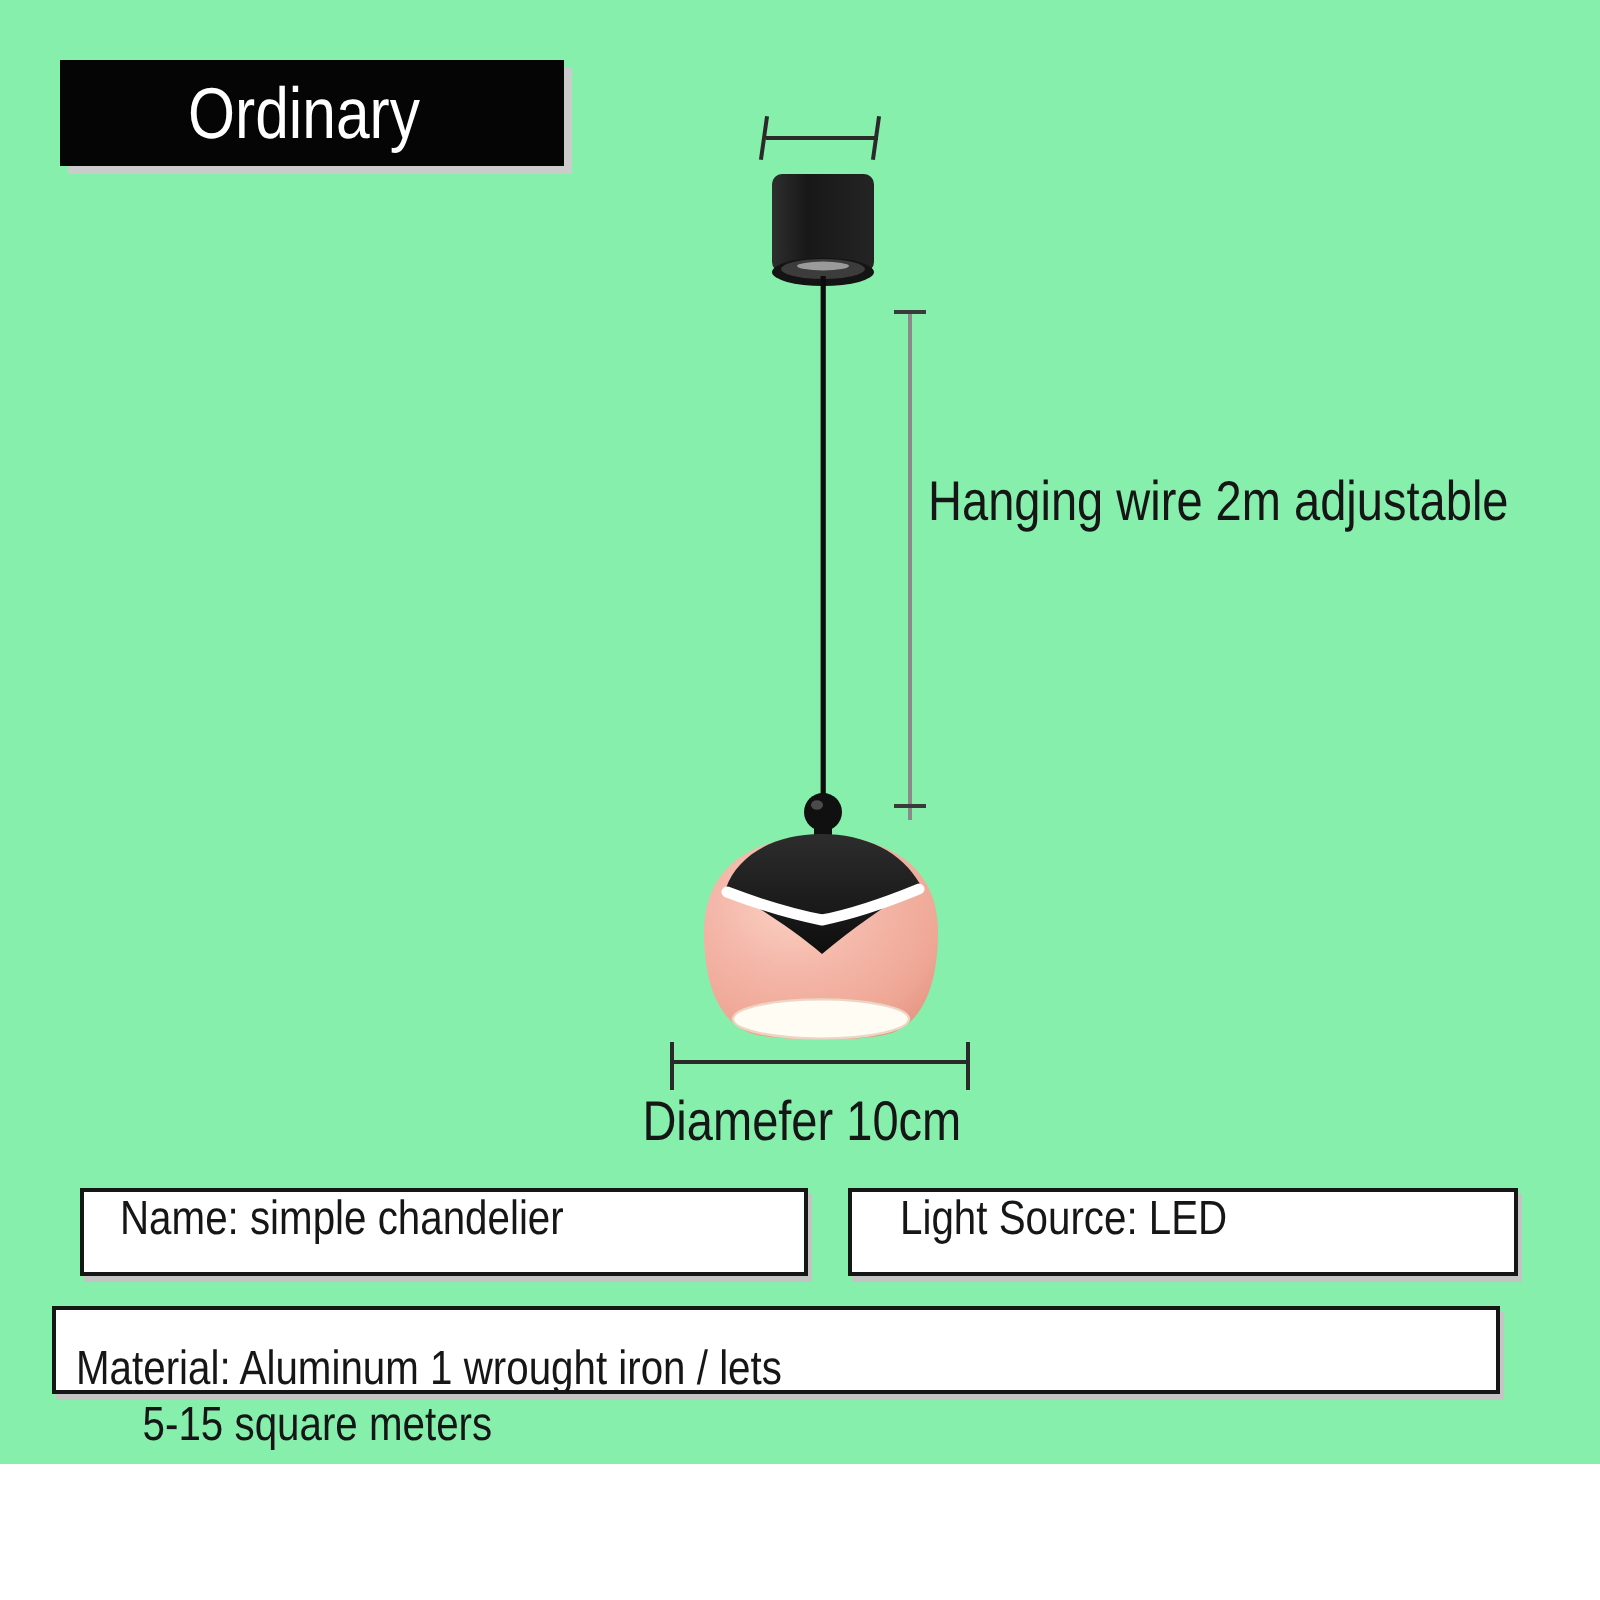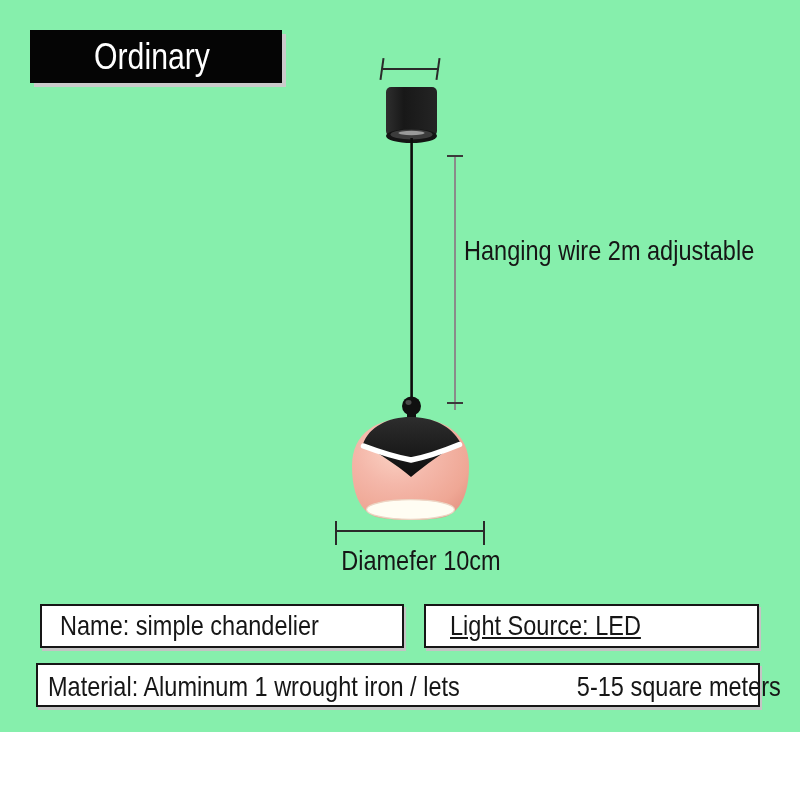--- a/index.html
+++ b/index.html
@@ -20,32 +20,32 @@
   }
 
   .label { position:absolute; }
   .mline  { position:absolute; background:#2a2a2a; height:2px; }
   .mtick-v{ position:absolute; background:#2a2a2a; width:2px; }
   .mtick-h{ position:absolute; background:#3a3a3a; height:2px; }
   .vline  { position:absolute; background:#8a8a8a; width:2px; }
 
   .six-label { left:352px; top:33px; width:120px; text-align:center; font-size:27px; }
   .wire-label{ left:464px; top:235px; font-size:28px; }
-  .dia-label { left:306px; top:545px; width:210px; text-align:right; font-size:28px; }
+  .dia-label { left:306px; top:545px; width:210px; text-align:left; font-size:28px; }
 
   .lamp-svg { position:absolute; left:330px; top:80px; width:170px; height:460px; }
 
   .spec-box {
     position:absolute; height:44px; box-sizing:border-box;
     border:2px solid #161616; background:#ffffff; box-shadow:2px 3px 0 #c4c4c4;
-    display:flex; align-items:center; font-size:28px;margin-top:10px;
+    display:flex; align-items:flex-start; font-size:24px;
   }
   .box-name       { left:40px;  top:594px; width:364px; padding-left:18px; }
-  .box-light      { left:424px; top:594px; width:335px; padding-left:24px;text-decoration:underline; }
-  .box-material   { left:36px;  top:653px; width:724px; padding:3px 16px 0 10px; justify-content:space-between; }
+  .box-light      { left:424px; top:594px; width:335px; padding-left:24px; }
+  .box-material   { left:26px;  top:653px; width:724px; padding:16px 16px 0 10px; justify-content:space-between;flex-direction:column; }
   .box-applicable { left:38px;  top:712px; width:724px; padding-left:10px; }
 </style>
 </head>
 <body>
 
 <div class="canvas">
 
   <div class="badge">
     <span class="cond">Ordinary</span>
   </div>

